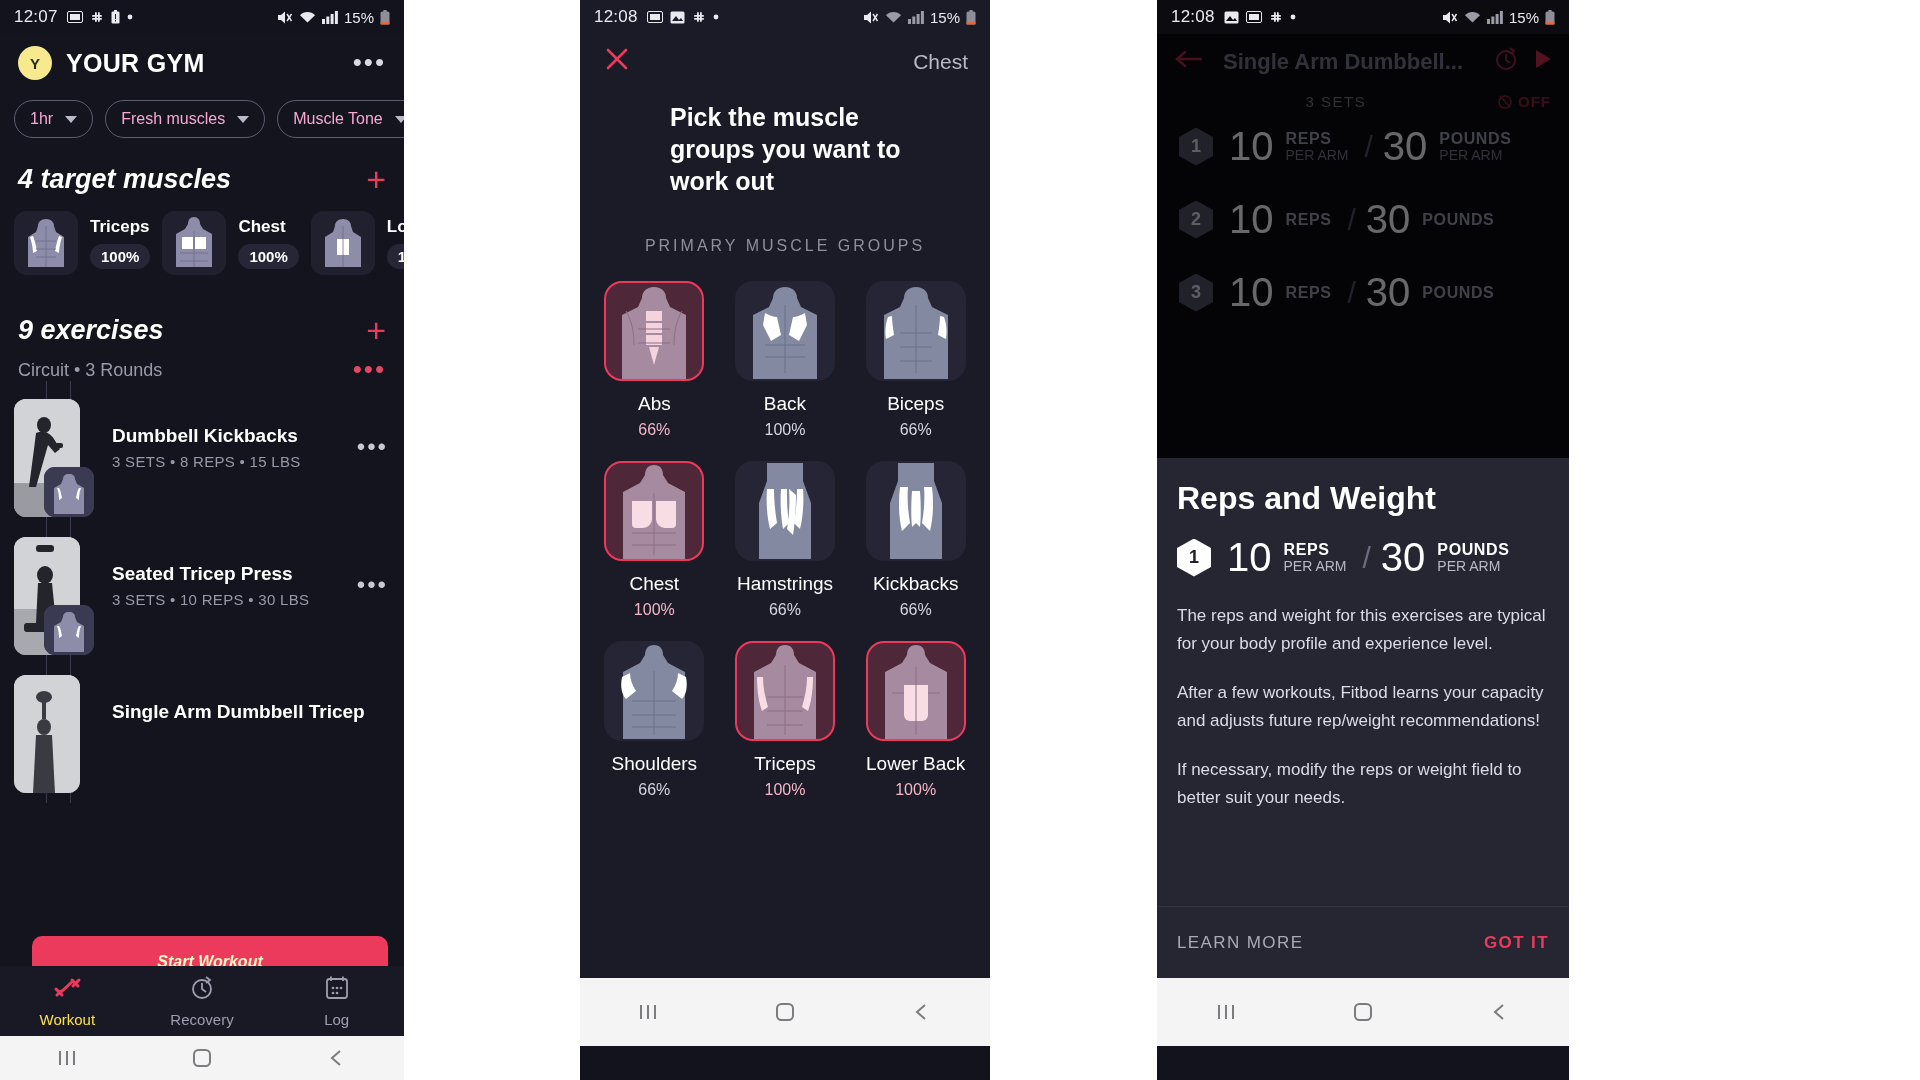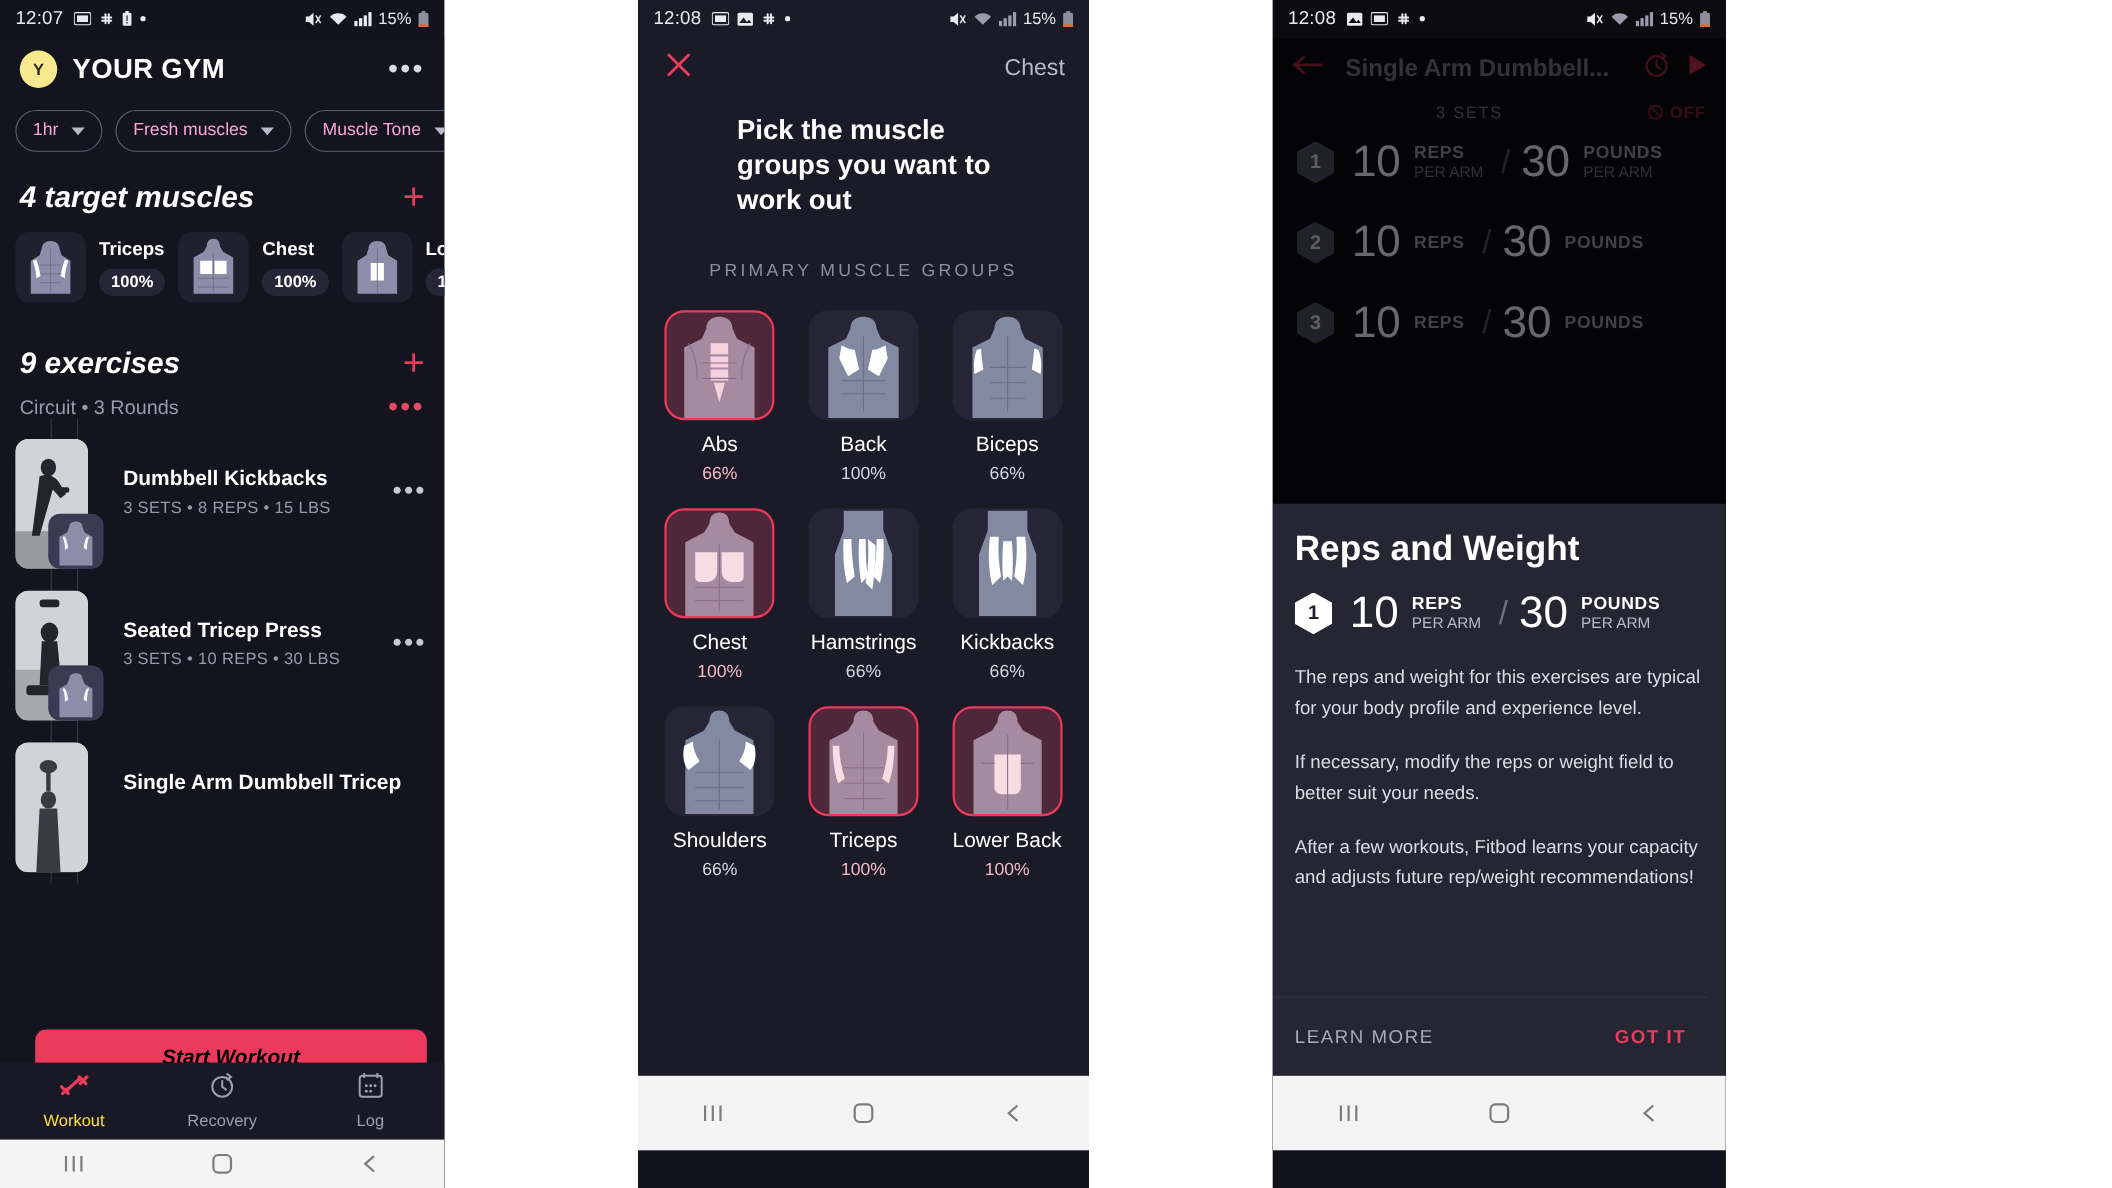--- a/index.html
+++ b/index.html
@@ -80,21 +80,21 @@
   }
   .ex-text { margin-left: 32px; padding-top: 26px; }
   .ex-name { color:#fff; font-size: 19px; font-weight: 700; }
   .ex-sub { color:#9898a8; font-size: 15px; margin-top: 6px; letter-spacing:.3px; }
   .ex-dots { margin-left:auto; color:#c9c9d4; font-size: 24px; letter-spacing:2px; padding-top:34px;}
   .conn { position:absolute; left:46px; top:0; bottom:0; width:1px; background:#3a3a4e; }
   .conn2 { position:absolute; left:70px; top:0; bottom:0; width:1px; background:#3a3a4e; }
 
   .start-btn {
     position:absolute; left: 32px; right: 16px; bottom: 92px; height: 52px;
-    background:#ec3a5d; border-radius: 10px; color:#000000; font-size: 19px;
+    background:#ec3a5d; border-radius: 10px; color:#fef9c3; font-size: 16px;
     font-weight:700; font-style: italic; display:flex;align-items:center;justify-content:center;
   }
   .tabbar {
     position:absolute; left:0; right:0; bottom: 44px; height: 70px; background:#191926;
     display:flex; align-items:center;
   }
   .tab { flex:1; display:flex; flex-direction:column; align-items:center; gap:6px; }
   .tab-label { font-size: 15px; color:#9e9eb0; }
   .tab.active .tab-label { color:#fde047; }
   .navbar {
@@ -160,21 +160,21 @@
   .sheet-title { color:#fff; font-size: 32px; font-weight:700; }
   .sheet-row { display:flex; align-items:center; margin-top: 18px; }
   .sheet-row .hexnum::before { background:#ffffff; }
   .sheet-row .hexnum { color:#20202b; }
   .sheet-row .bignum { color:#fff; }
   .sheet-row .unit-main { color:#fff; }
   .sheet-row .unit-sub { color:#b9b9c6; }
   .sheet-row .divider-slash { color:#6c6c80; }
   .sheet-p { color:#dcdce6; font-size: 17px; line-height: 1.62; margin-top: 22px; }
   .sheet-actions {
-    position:absolute; left:0; right:16px; bottom:0; height: 72px;
+    position:absolute; left:0; right:0; bottom:0; height: 72px;
     border-top: 1px solid #34343f; display:flex; align-items:center; padding: 0 20px;
   }
   .learn { color:#a9a9b8; font-size: 17px; letter-spacing: 1.4px; }
   .gotit { margin-left:auto; color:#ec3a5d; font-size: 17px; font-weight:700; letter-spacing:1.4px; }
   .navbar3 { position:absolute; left:0; right:0; bottom:0; height:68px; background:#f4f4f4; display:flex; align-items:center; z-index:6;}
   .navbar3 > div { flex:1; display:flex; align-items:center; justify-content:center; }
 </style>
 </head>
 <body>
 
@@ -949,22 +949,22 @@
             <div class="unit-sub">PER ARM</div>
           </div>
           <div class="divider-slash">/</div>
           <div class="bignum" style="margin-left:0">30</div>
           <div class="unit">
             <div class="unit-main">POUNDS</div>
             <div class="unit-sub">PER ARM</div>
           </div>
         </div>
         <div class="sheet-p">The reps and weight for this exercises are typical for your body profile and experience level.</div>
+        <div class="sheet-p">After a few workouts, Fitbod learns your capacity and adjusts future rep/weight recommendations!</div>
         <div class="sheet-p">If necessary, modify the reps or weight field to better suit your needs.</div>
-        <div class="sheet-p">After a few workouts, Fitbod learns your capacity and adjusts future rep/weight recommendations!</div>
 
         <div class="sheet-actions">
           <div class="learn">LEARN MORE</div>
           <div class="gotit">GOT IT</div>
         </div>
       </div>
 
       <div class="navbar3">
         <div>
             <svg width="26" height="22">

